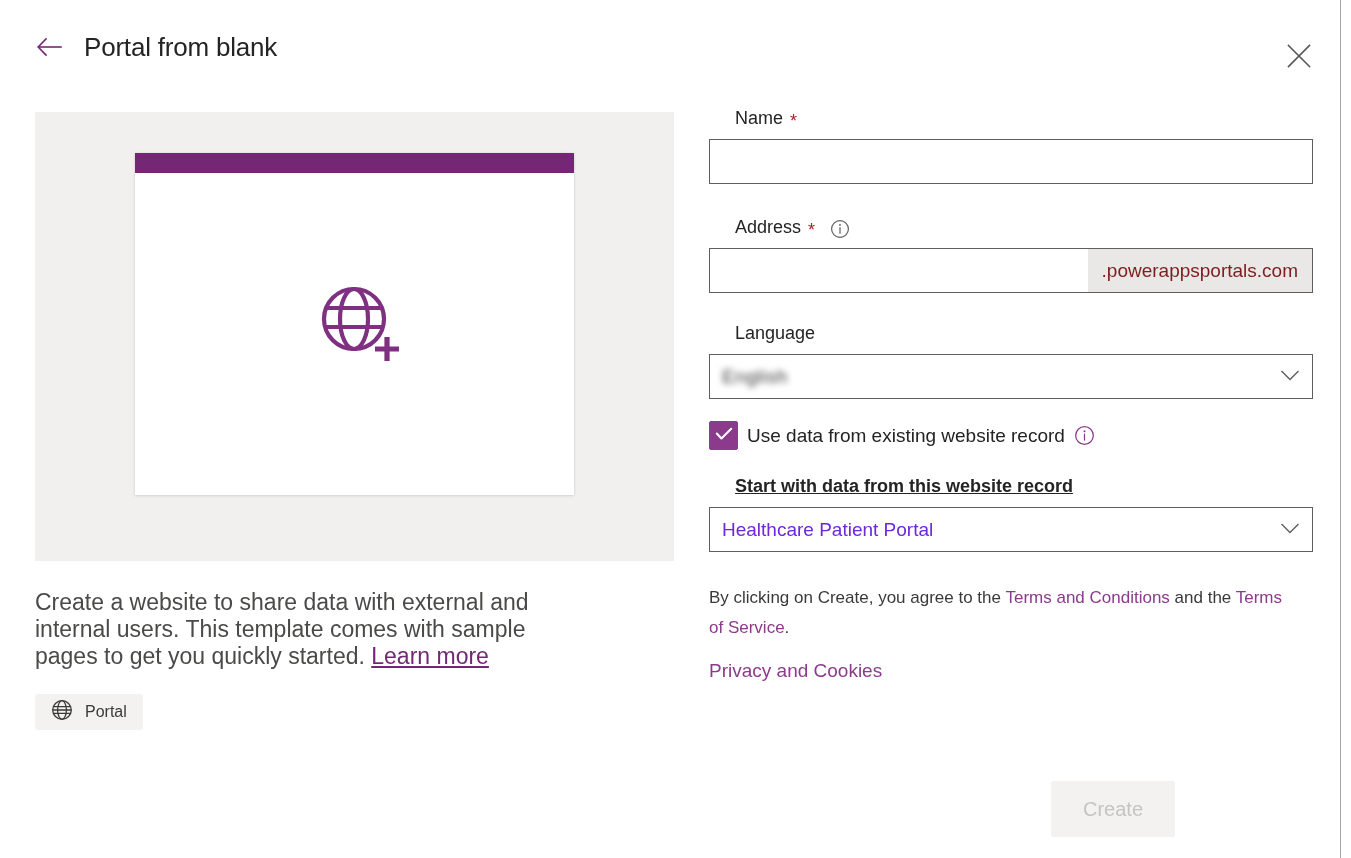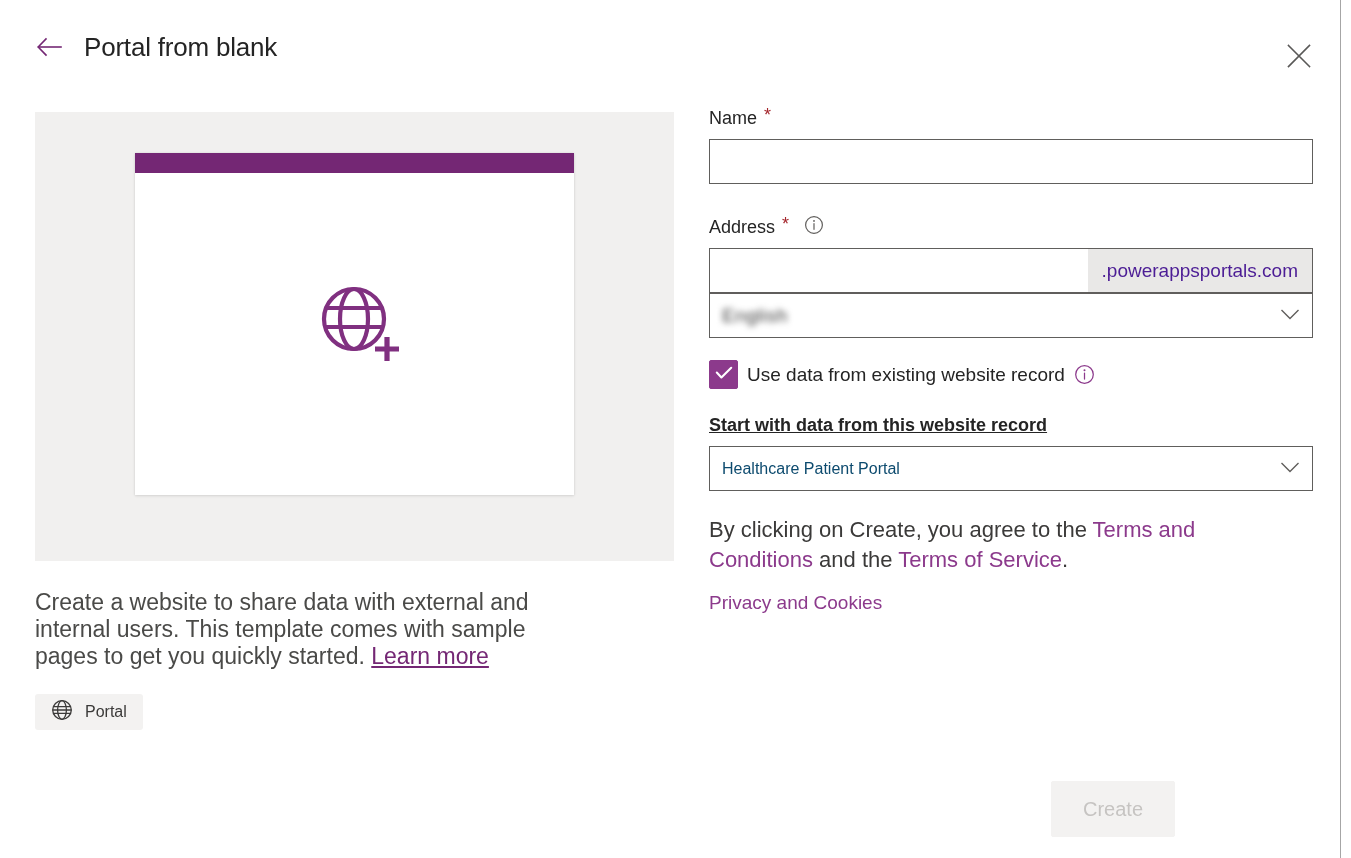--- a/index.html
+++ b/index.html
@@ -151,23 +151,24 @@
     position: absolute;
     left: 709px;
     top: 106px;
     width: 604px;
   }
   .field-label {
     font-size: 18px;
     color: #242424;
     line-height: 24px;
     display: flex;
-    align-items: flex-start;
+    align-items: flex-end;
     gap: 7px;
     margin-bottom: 9px;
+    margin-left: 26px;
   }
   .field-label.bold { font-weight: bold; }
   .req-star {
     color: #a4262c;
     font-size: 18px;
     line-height: 18px;
   }
   .label-text { white-space: nowrap; }
 
   .text-input {
@@ -203,40 +204,40 @@
     min-width: 0;
     background: transparent;
   }
   .addr-suffix {
     flex: 0 0 auto;
     display: flex;
     align-items: center;
     padding: 0 14px;
     background: #e9e8e7;
     font-size: 19px;
-    color: #4c1d95;
+    color: #7f1d1d;
     white-space: nowrap;
     margin-left: 44px;
   }
 
   .combo {
     box-sizing: border-box;
     position: relative;
     width: 604px;
     height: 45px;
     border: 1px solid #605e5c;
     background: #ffffff;
     display: flex;
     align-items: center;
     padding: 0 12px;
     cursor: pointer;
   }
   .combo-value {
-    font-size: 16px;
-    color: #0c4a6e;
+    font-size: 19px;
+    color: #6d28d9;
     white-space: nowrap;
   }
   .combo-chevron {
     position: absolute;
     right: 12px;
     top: 50%;
     transform: translateY(-50%);
     display: block;
   }
 
@@ -273,23 +274,23 @@
     cursor: pointer;
     flex: 0 0 auto;
   }
   .checkbox-label {
     font-size: 19px;
     color: #242424;
     white-space: nowrap;
   }
 
   .legal-text {
-    margin-top: 24px;
+    margin-top: 31px;
     width: 580px;
-    font-size: 22px;
+    font-size: 17px;
     line-height: 30px;
     color: #3b3a39;
   }
   .legal-link {
     color: #8c3a8c;
     text-decoration: none;
     cursor: pointer;
   }
   .privacy-link {
     display: inline-block;
@@ -423,20 +424,23 @@
         <path d="M10 8.7 V14.3" stroke="#605e5c" stroke-width="1.2" stroke-linecap="round"></path>
       </svg>
     </span>
   </div>
   <div class="addr-group">
     <input class="addr-input" type="text" value="" style="">
     <span class="addr-suffix">.powerappsportals.com</span>
   </div>
 
   
+  <div class="field-label mt-28">
+    <span class="label-text">Language</span>
+  </div>
   <div class="combo">
     <span class="combo-value redacted">English</span>
     <span class="combo-chevron">
       <svg width="20" height="13" viewBox="0 0 20 13" fill="none" xmlns="http://www.w3.org/2000/svg">
         <path d="M1.5 2 L10 10.4 L18.5 2" stroke="#605e5c" stroke-width="1.4" fill="none"></path>
       </svg>
     </span>
   </div>
 
   

